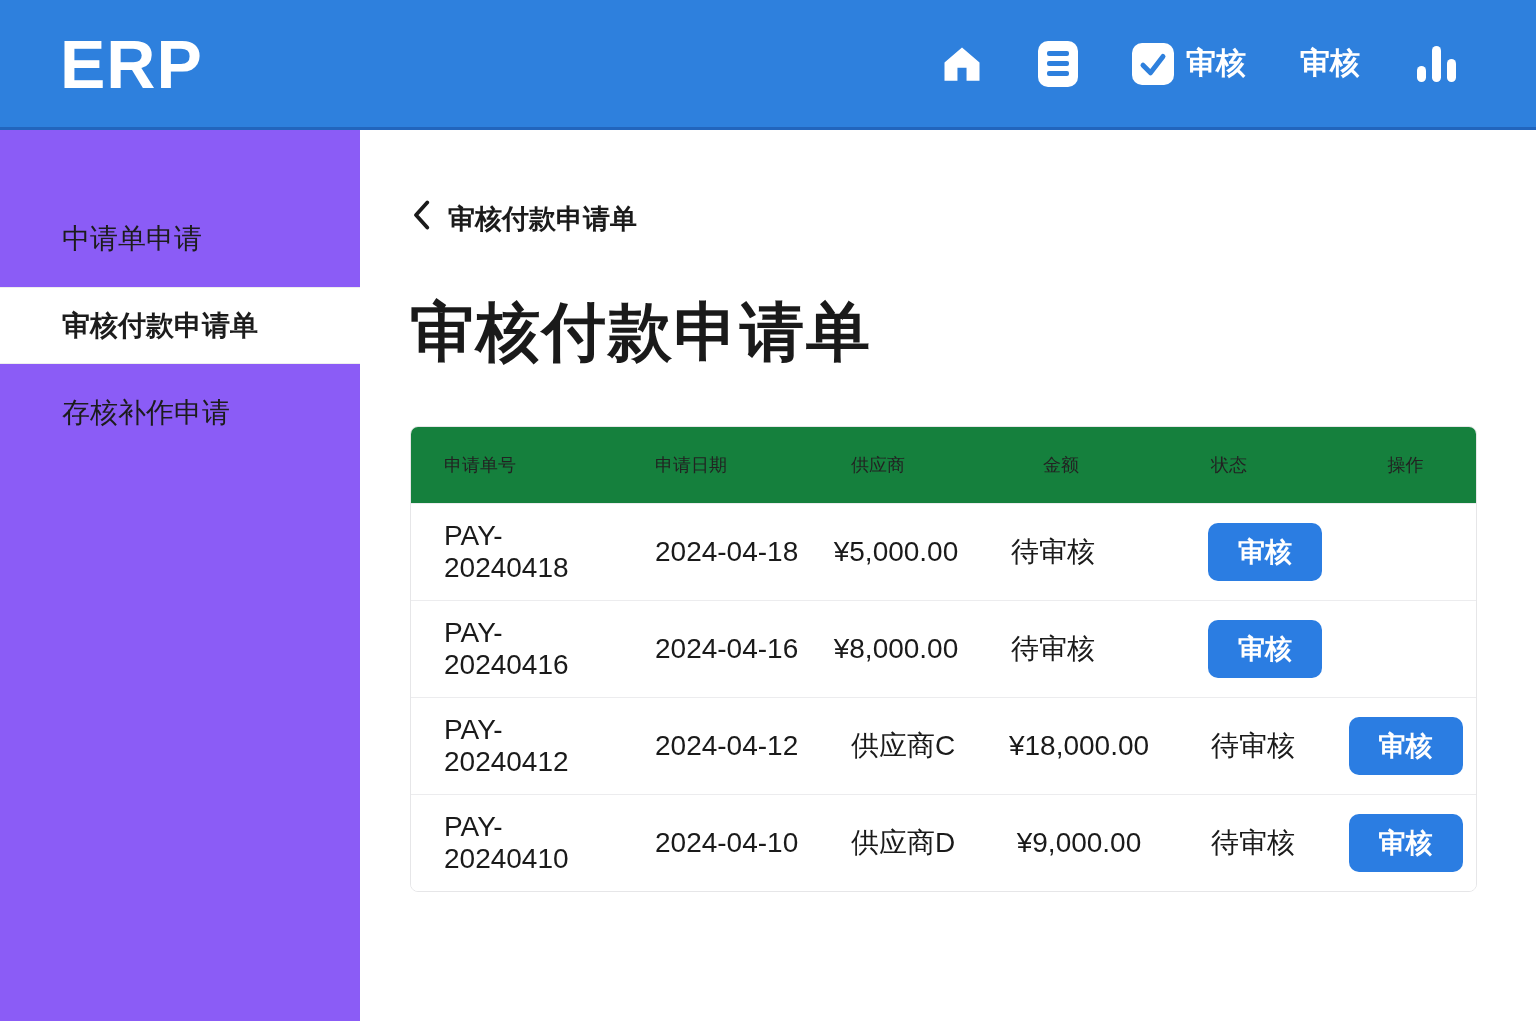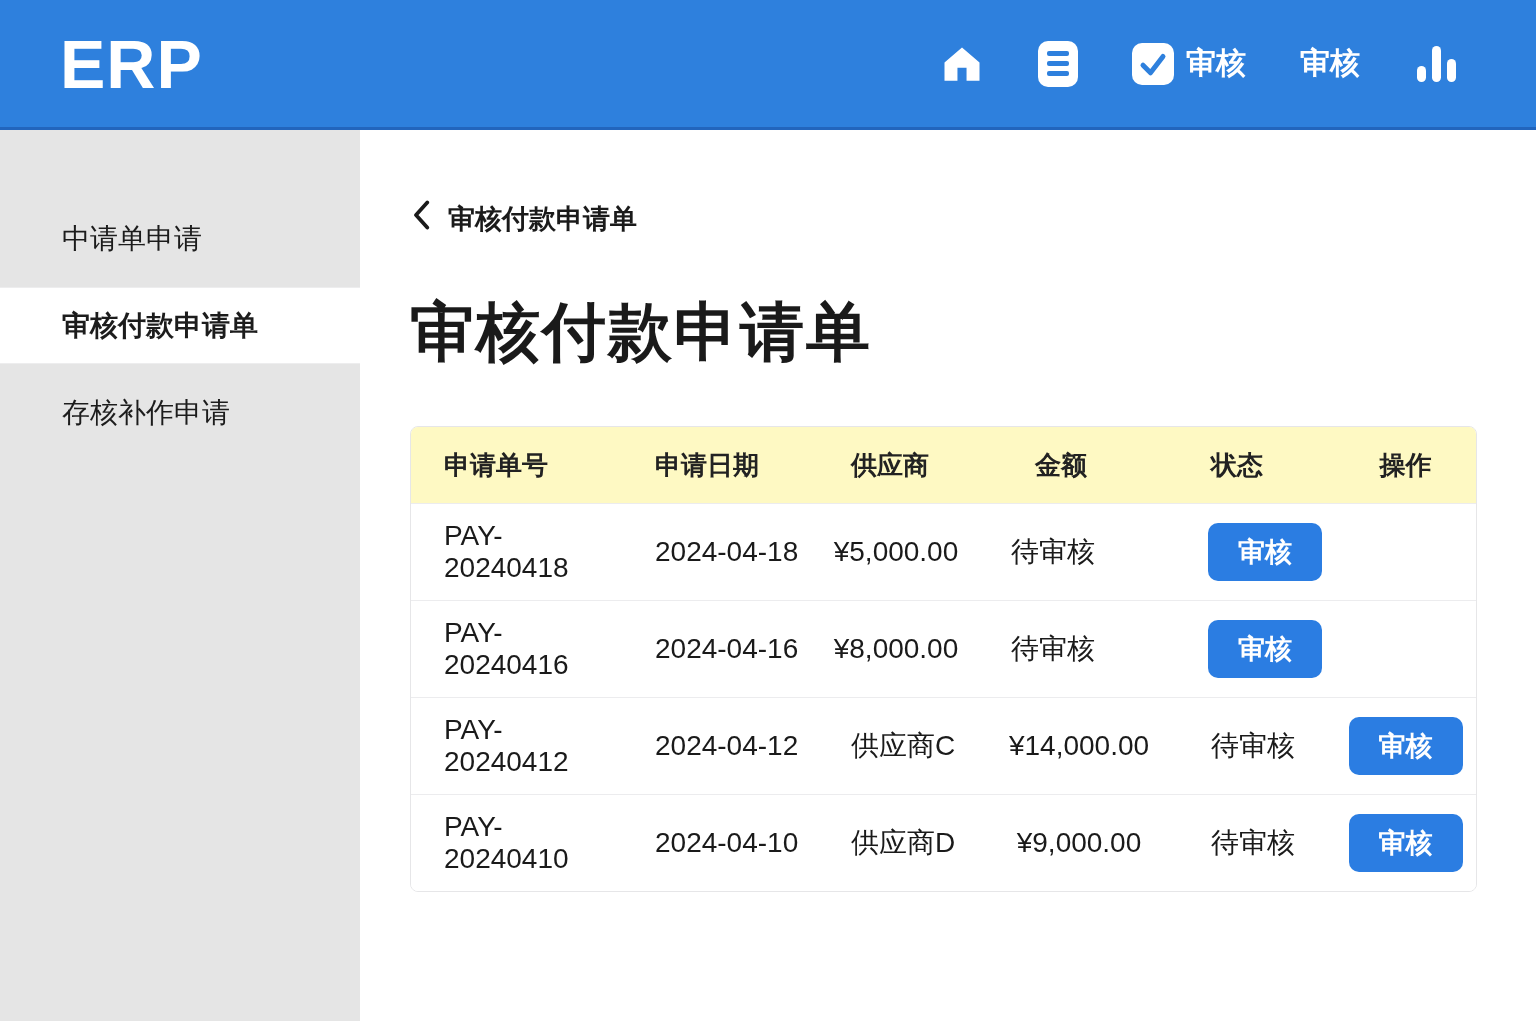--- a/index.html
+++ b/index.html
@@ -22,35 +22,35 @@
 
   .icon-checkbox { width:42px; height:42px; background:#ffffff; border-radius:10px;
     display:flex; align-items:center; justify-content:center; }
 
   .icon-bars { width:44px; height:44px; display:flex; align-items:flex-end; justify-content:center; gap:6px; padding-bottom:4px; }
   .icon-bars i { display:block; width:9px; background:#ffffff; border-radius:4.5px; }
   .icon-bars i.b1 { height:16px; } .icon-bars i.b2 { height:36px; } .icon-bars i.b3 { height:23px; }
 
   
   .layout { display:flex; height:891px; }
-  .sidebar { width:360px; background:#e5e5e5; padding-top:70px; flex-shrink:0; }
+  .sidebar { width:360px; background:#8b5cf6; padding-top:70px; flex-shrink:0; }
   .side-item { height:77px; display:flex; align-items:center; padding-left:62px;
     font-size:28px; font-weight:500; color:#1c1c1c; margin-bottom:10px; cursor:pointer; }
   .side-item.active { background:#ffffff; font-weight:700;
     border-top:1px solid #ededee; border-bottom:1px solid #ededee; }
 
   .main { flex:1; background:#ffffff; padding:70px 0 0 50px; }
   .breadcrumb { display:flex; align-items:center; gap:16px; font-size:27px; font-weight:600; cursor:pointer; }
   .page-title { font-size:64px; font-weight:bold; margin-top:52px; letter-spacing:2px; }
 
   
   .card { width:1067px; margin-top:50px; border:1px solid #e6e6e8; border-radius:8px;
     overflow:hidden; background:#ffffff; }
   .tr, .thead { display:grid; grid-template-columns:210px 208px 166px 200px 140px 141px; align-items:center; }
-  .thead { background:#fef9c3; height:76px; font-size:26px; font-weight:700; color:#222222; }
+  .thead { background:#15803d; height:76px; font-size:18px; font-weight:400; color:#222222; }
   .tr { height:97px; border-top:1px solid #ececee; font-size:28px; background:#ffffff; }
   .c0 { padding-left:33px; }
   .c1 { padding-left:34px; }
   .c2 { padding-left:22px; }
   .c3 { text-align:center; padding-right:32px; }
   .thead .c3 { padding-right:68px; }
   .c4 { padding-left:16px; }
   .c5 { text-align:center; }
   .btn-audit { display:inline-block; background:#2B7DE2; color:#ffffff; border:none;
     font-size:27px; font-weight:600; padding:11px 30px; border-radius:10px; cursor:pointer;
@@ -137,21 +137,21 @@
             <div class="c0">PAY-20240416</div>
             <div class="c1">2024-04-16</div>
             <div class="c3">¥8,000.00</div>
             <div class="c4">待审核</div>
             <div class="c5"><button class="btn-audit">审核</button></div>
           </div>
           <div class="tr">
             <div class="c0">PAY-20240412</div>
             <div class="c1">2024-04-12</div>
             <div class="c2">供应商C</div>
-            <div class="c3">¥14,000.00</div>
+            <div class="c3">¥18,000.00</div>
             <div class="c4">待审核</div>
             <div class="c5"><button class="btn-audit">审核</button></div>
           </div>
           <div class="tr">
             <div class="c0">PAY-20240410</div>
             <div class="c1">2024-04-10</div>
             <div class="c2">供应商D</div>
             <div class="c3">¥9,000.00</div>
             <div class="c4">待审核</div>
             <div class="c5"><button class="btn-audit">审核</button></div>

